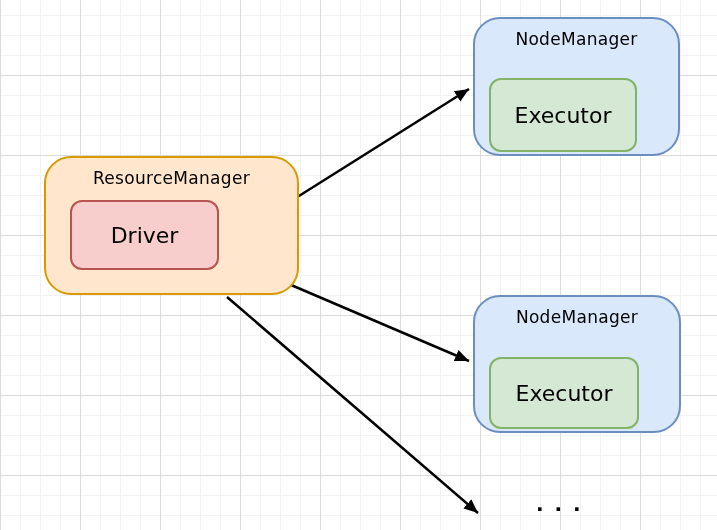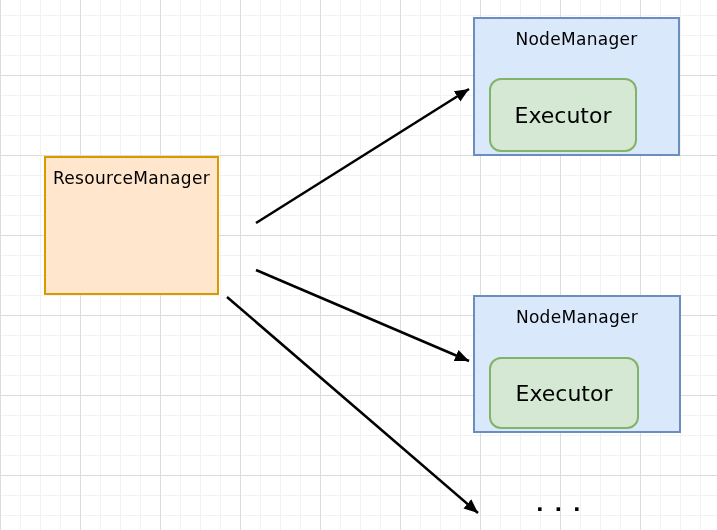--- a/index.html
+++ b/index.html
@@ -11,40 +11,40 @@
     font-family: "DejaVu Sans", "Liberation Sans", sans-serif;
     background-color: var(--canvas_bg, #fff);
     background-image:
       linear-gradient(to right, var(--grid_major, #dcdcdc) 1px, transparent 1px),
       linear-gradient(to bottom, var(--grid_major, #dcdcdc) 1px, transparent 1px),
       linear-gradient(to right, var(--grid_minor, #f2f2f2) 1px, transparent 1px),
       linear-gradient(to bottom, var(--grid_minor, #f2f2f2) 1px, transparent 1px);
     background-size: 80px 80px, 80px 80px, 20px 20px, 20px 20px;
     background-position: 0 0, 0 75px, 0 0, 0 15px;
   }
-  .shape { position: absolute; box-sizing: border-box; }
+  .shape { position: absolute; box-sizing: border-box; border-radius: 27px; }
   .node-label {
     text-align: center;
     padding-top: 10px;
     font-size: 17px;
     color: #000;
     letter-spacing: 0.3px;
   }
   .rounded {
     position: absolute;
     box-sizing: border-box;
     border-radius: 12px;
     display: flex;
     align-items: center;
     justify-content: center;
     font-size: 22px;
     color: #000;
   }
   #resource-manager {
-    left: 44px; top: 156px; width: 175px; height: 139px;
+    left: 44px; top: 156px; width: 255px; height: 139px;
     background: var(--rm_fill, #FFE6CC);
     border: 2px solid var(--rm_border, #D79B00);
   }
   #driver {
     left: 24px; top: 42px; width: 149px; height: 70px;
     background: var(--driver_fill, #F8CECC);
     border: 2px solid var(--driver_border, #B85450);
   }
   #node-manager-top {
     left: 473px; top: 17px; width: 207px; height: 139px;
@@ -89,20 +89,23 @@
         <path class="arrowhead" d="M0,0 L14,6 L0,12 Z"></path>
       </marker>
     </defs>
     <line x1="256" y1="223" x2="469" y2="89" marker-end="url(#arrow)"></line>
     <line x1="256" y1="270" x2="469" y2="361" marker-end="url(#arrow)"></line>
     <line x1="227" y1="297" x2="478" y2="513" marker-end="url(#arrow)"></line>
   </svg>
 
   <div class="shape" id="resource-manager">
     <div class="node-label">ResourceManager</div>
+    <div class="rounded" id="driver">
+      <span>Driver</span>
+    </div>
   </div>
 
   <div class="shape" id="node-manager-top">
     <div class="node-label">NodeManager</div>
     <div class="rounded" id="executor-top">
       <span>Executor</span>
     </div>
   </div>
 
   <div class="shape" id="node-manager-bottom">

